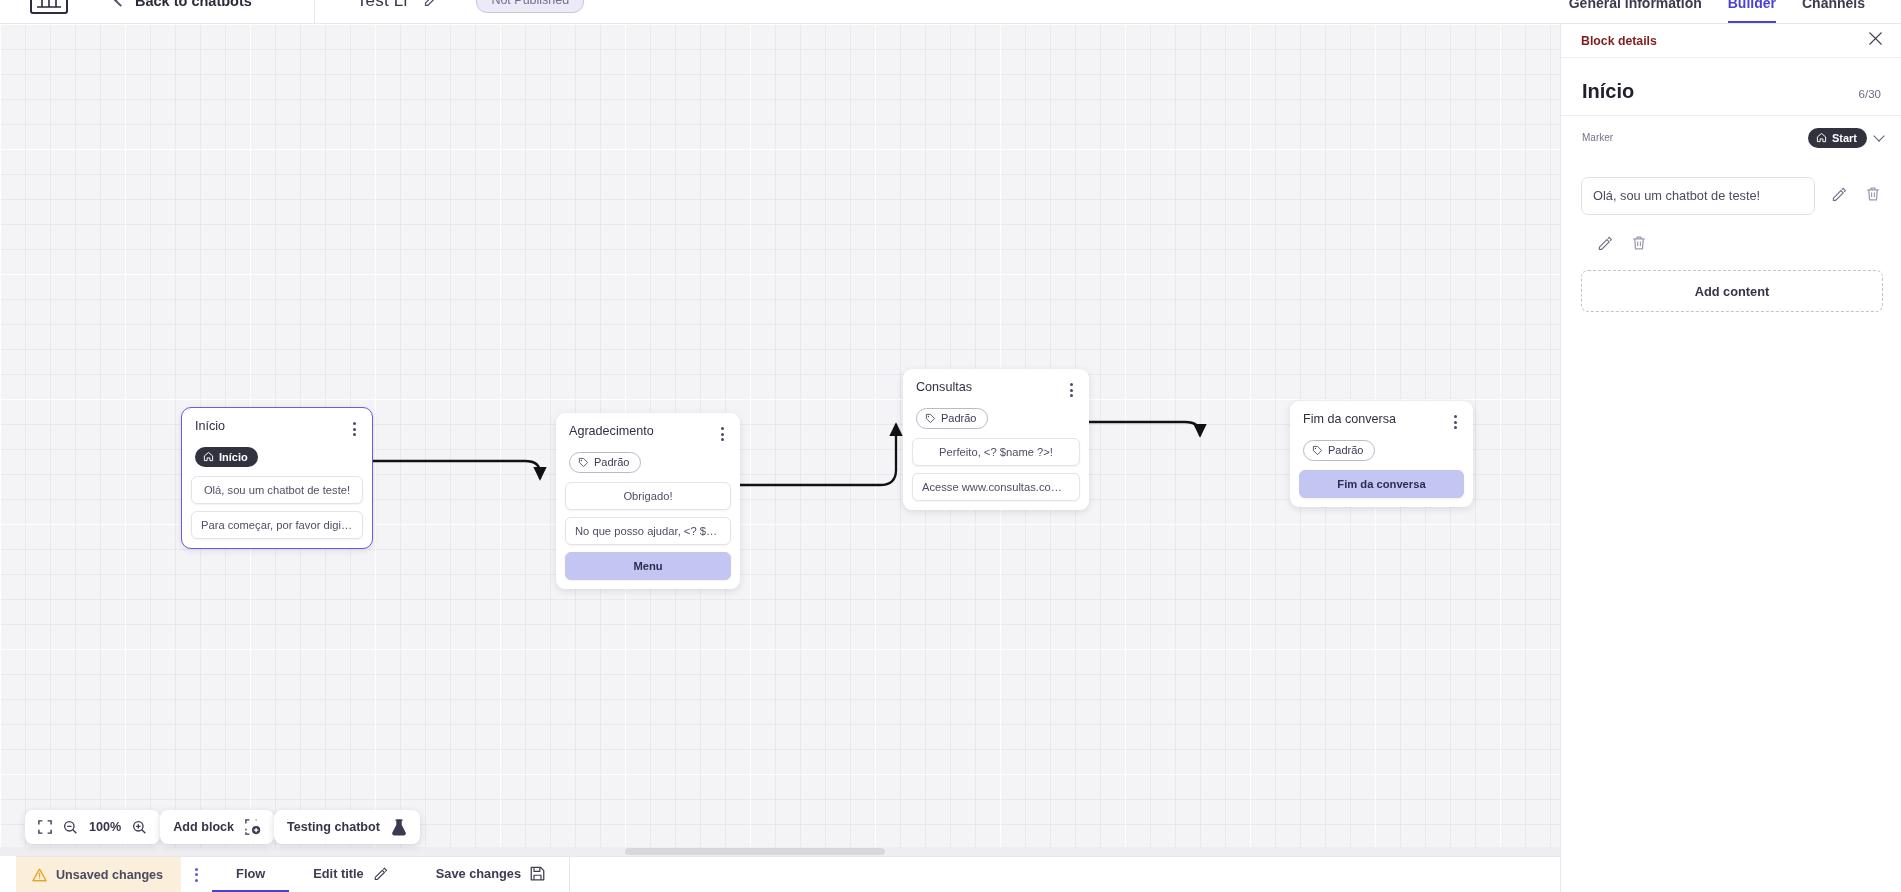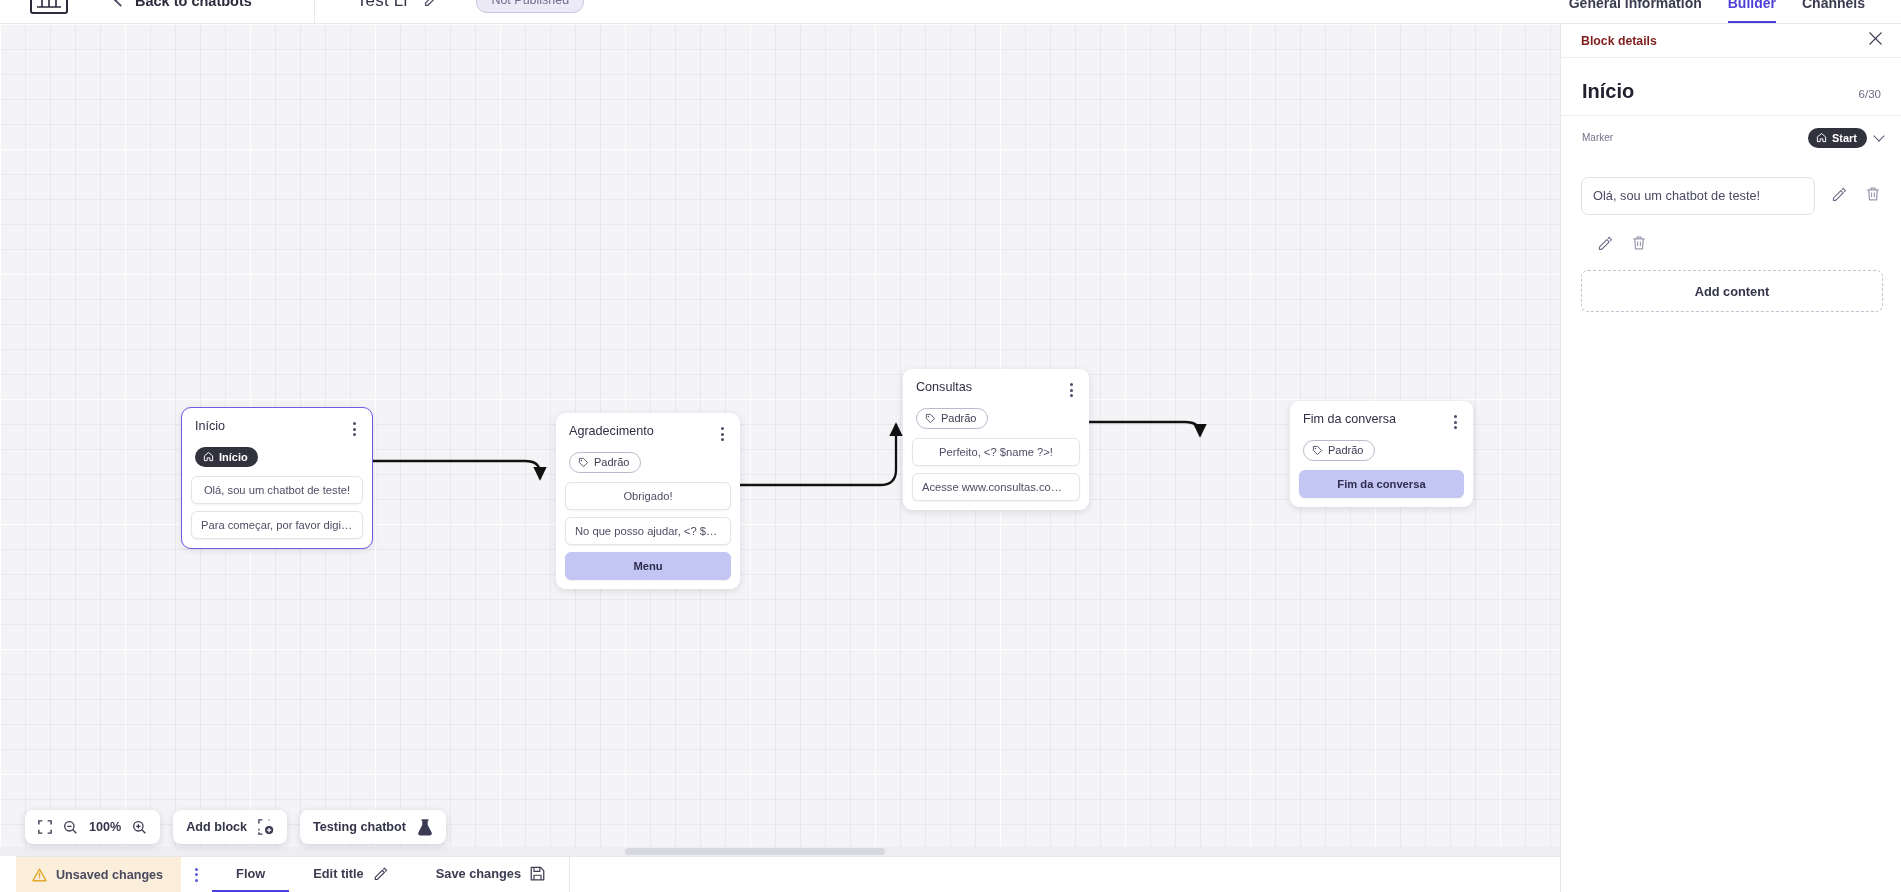--- a/index.html
+++ b/index.html
@@ -106,21 +106,21 @@
     background: #fff; border: 1px solid #e3e3ea; border-radius: 6px;
     padding: 7px 9px; font-size: 11.2px; color: #4e4e66;
     white-space: nowrap; overflow: hidden; text-overflow: ellipsis;
     box-shadow: 0 1px 2px rgba(40,40,70,.06);
   }
   .node-item.accent {
     background: #c3c5f2; border-color: #c3c5f2; color: #2e2e50; font-weight: 700;
   }
 
   
-  .toolrow { position: absolute; left: 25px; bottom: 48px; display: flex; gap: 13px; z-index: 5; }
+  .toolrow { position: absolute; left: 25px; bottom: 48px; display: flex; gap: 0; z-index: 5; }
   .toolgrp {
     background: #fff; border-radius: 8px; box-shadow: 0 2px 7px rgba(40,40,70,.16);
     height: 34px; display: flex; align-items: center; padding: 0 13px; gap: 11px;
   }
   .toolgrp span.lbl { font-size: 12.6px; font-weight: 700; color: #34344a; white-space: nowrap; }
   .ticon { cursor: pointer; display: flex; align-items: center; }
 
   
   .statusbar {
     position: absolute; left: 16px; bottom: 0; width: 1560px; height: 36px;

